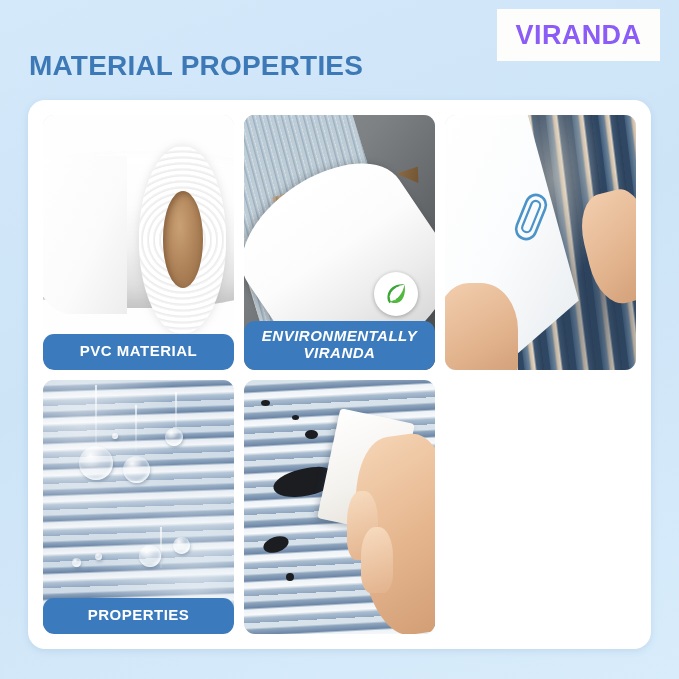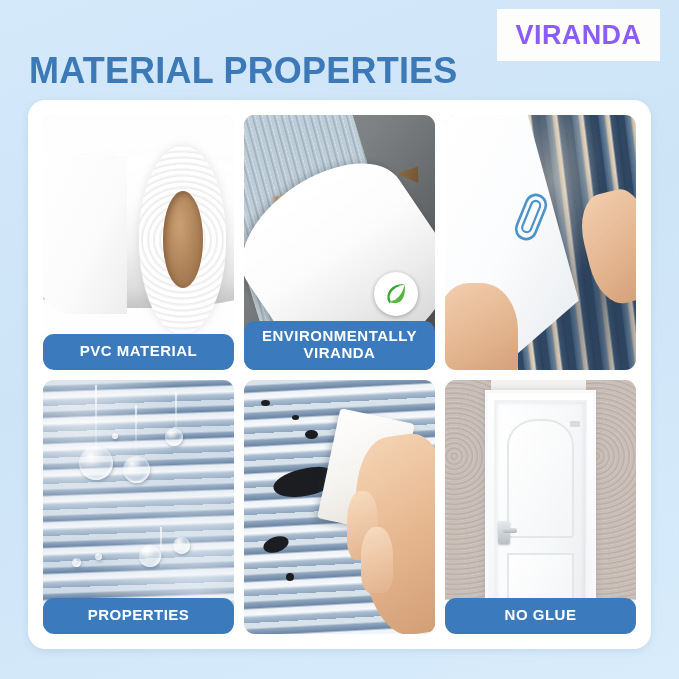--- a/index.html
+++ b/index.html
@@ -34,21 +34,21 @@
     font-weight: bold;
     letter-spacing: 0.4px;
     color: #8b5cf6;
     font-family: "Liberation Sans", sans-serif;
   }
 
   .page-title {
     position: absolute;
     top: 50px;
     left: 29px;
-    font-size: 36px;
+    font-size: 28px;
     font-weight: bold;
     letter-spacing: 0.2px;
     color: #3d79b6;
     white-space: nowrap;
   }
 
   
   .card {
     position: absolute;
     top: 100px;
@@ -91,21 +91,21 @@
     color: #ffffff;
     font-size: 15px;
     font-weight: bold;
     letter-spacing: 0.5px;
     text-align: center;
     line-height: 1.12;
     padding: 9px 4px 10px;
     border-radius: 11px;
     z-index: 6;
   }
-  .tile-label.two-line { padding: 7px 4px 8px; }
+  .tile-label.two-line { padding: 7px 4px 8px; font-style: italic; }
 
   
   .art-pvc { background: #fefefe; }
   .pvc-roll {
     position: absolute;
     left: -10%;
     top: 14%;
     width: 122%;
     height: 62%;
     background:
@@ -497,32 +497,15 @@
         <div class="stain" style="left:25%; top:14%; width:7px;  height:5px;"></div>
         <div class="stain" style="left:9%;  top:8%;  width:9px;  height:6px;"></div>
         <div class="stain" style="left:22%; top:76%; width:8px;  height:8px;"></div>
         <div class="cloth"></div>
         <div class="clean-hand"></div>
         <div class="clean-finger" style="right:30%; top:44%; width:16%; height:27%;"></div>
         <div class="clean-finger" style="right:22%; top:58%; width:17%; height:26%;"></div>
       </div>
     </div>
 
-    <div class="tile">
-      <div class="tile-art art-door">
-        <div class="door-wall left"></div>
-        <div class="door-wall right"></div>
-        <div class="door-baseboard left"></div>
-        <div class="door-baseboard right"></div>
-        <div class="door-frame">
-          <div class="door-leaf">
-            <div class="door-panel-top"></div>
-            <div class="door-panel-bottom"></div>
-            <div class="door-handle"></div>
-            <div class="door-hinge"></div>
-          </div>
-        </div>
-      </div>
-      <div class="tile-label">NO GLUE</div>
-    </div>
 
   </div>
 </div>
 
 </body></html>

